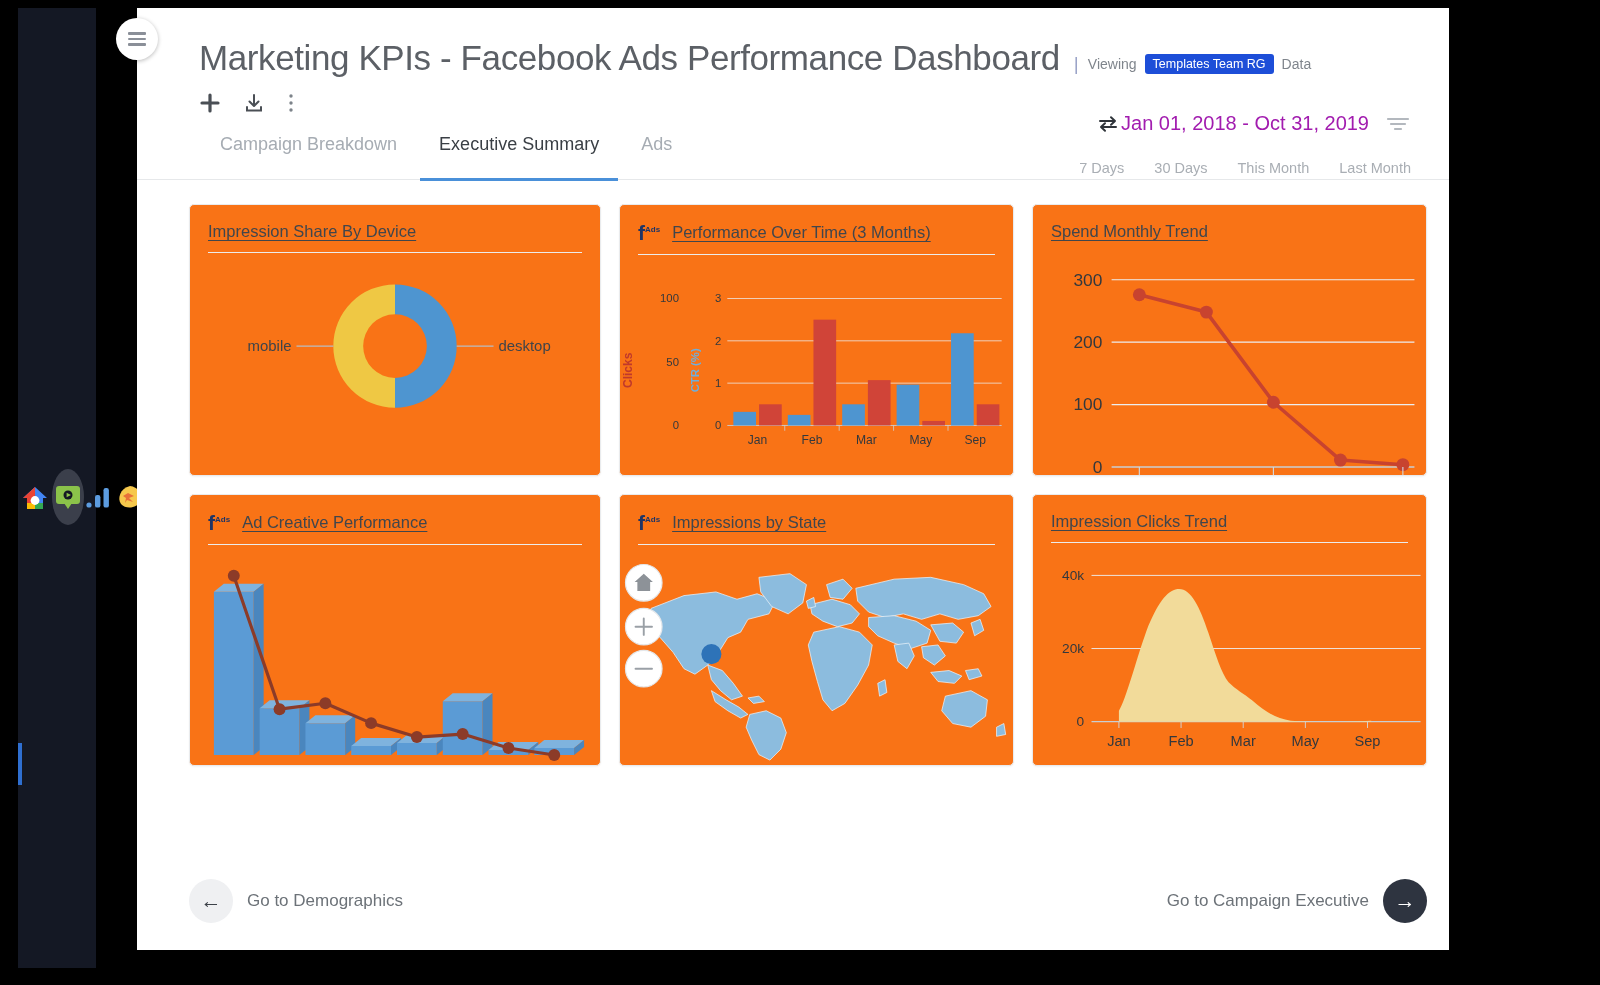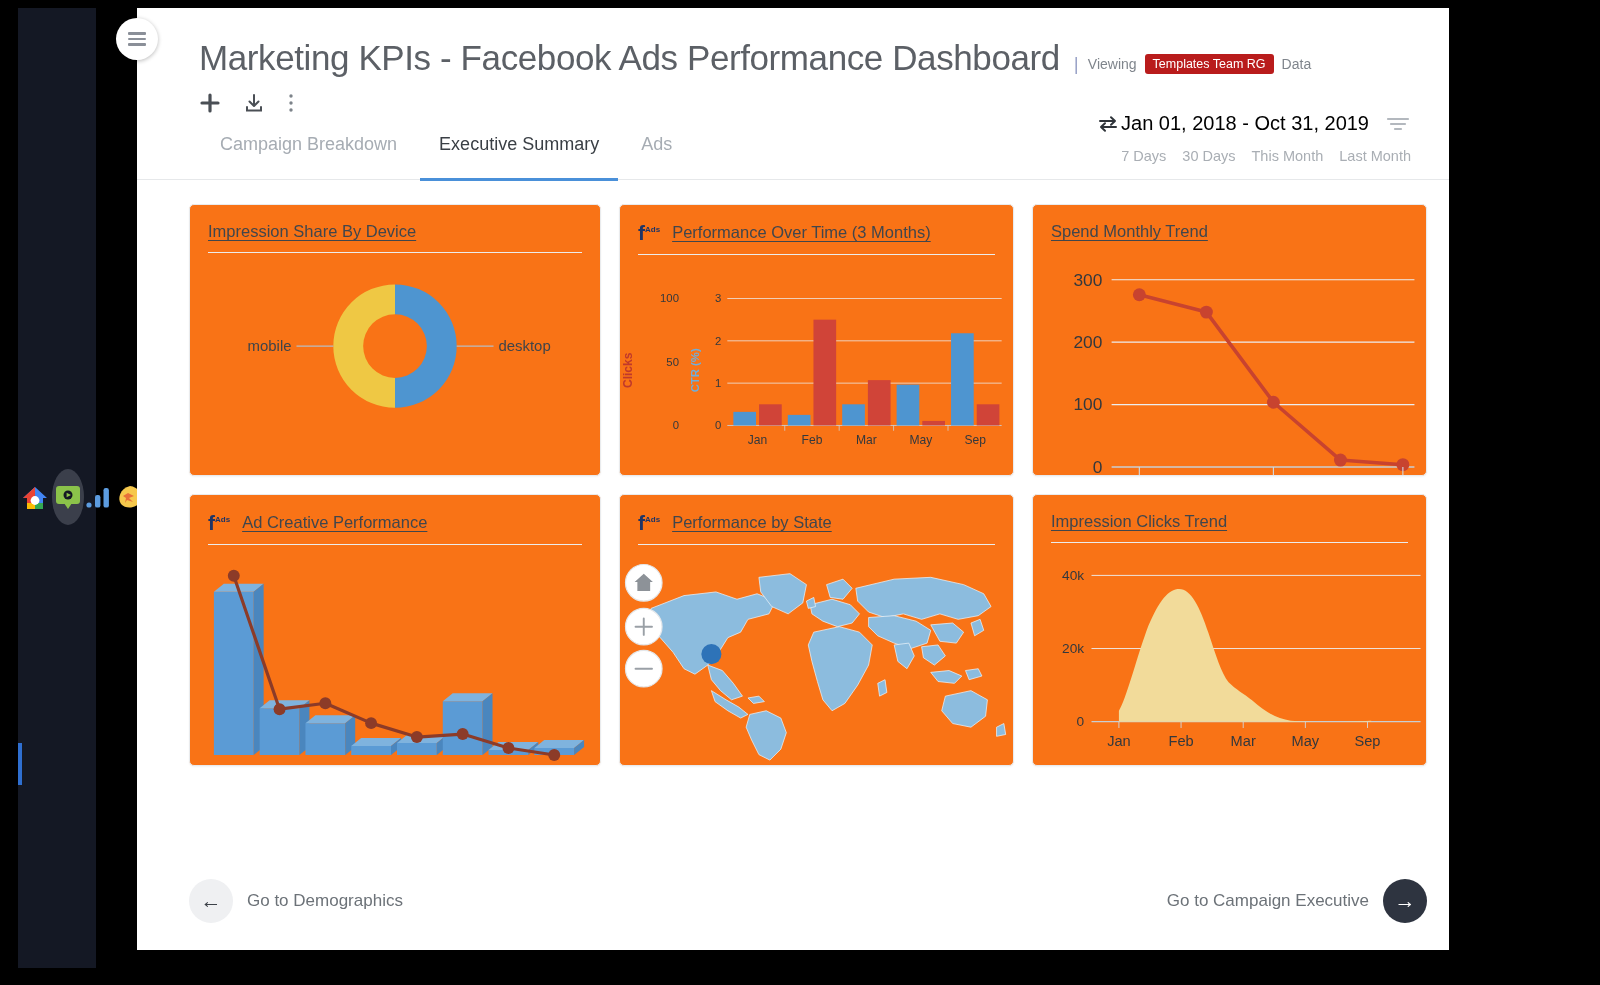--- a/index.html
+++ b/index.html
@@ -56,21 +56,21 @@
   #header { padding: 30px 0 0 62px; }
   #title-row { display: flex; align-items: baseline; }
   #page-title {
     font-size: 35px; font-weight: 400; color: #5c6066; letter-spacing: -.4px;
     white-space: nowrap;
   }
   #viewing-wrap { display: flex; align-items: center; margin-left: 14px; white-space: nowrap; }
   .vpipe { color: #9aa3c8; font-size: 19px; margin-right: 9px; }
   .vtext { font-size: 14px; color: #7f858c; }
   #view-badge {
-    background: #b91c1c; color: #fff; font-size: 12.5px;
+    background: #1d4ed8; color: #fff; font-size: 12.5px;
     padding: 3px 8px; border-radius: 3px; margin: 0 8px; font-weight: 400;
   }
   #action-row { display: flex; align-items: center; gap: 22px; margin-top: 14px; }
   .act { cursor: pointer; display: flex; align-items: center; }
 
   
   #tabs-row {
     position: relative; margin-top: 20px;
     border-bottom: 1px solid #e6e8ea;
     padding-left: 62px; height: 46px;
@@ -82,24 +82,24 @@
   }
   .tab.active { color: #3a3f45; }
   .tab.active::after {
     content: ""; position: absolute; left: 2px; right: 2px; bottom: -1px;
     height: 3.5px; background: #4a90d9;
   }
   #daterange {
     position: absolute; right: 38px; top: -22px;
     display: flex; align-items: center; gap: 16px;
   }
-  #dr-text { font-size: 20px; color: #000000; display: flex; align-items: center; gap: 2px; white-space: nowrap; }
+  #dr-text { font-size: 20px; color: #a21caf; display: flex; align-items: center; gap: 2px; white-space: nowrap; }
   #quickdates {
-    position: absolute; right: 38px; top: 14px;
-    display: flex; gap: 16px;
+    position: absolute; right: 38px; top: 26px;
+    display: flex; gap: 30px;
   }
   .qd { font-size: 14.5px; color: #a9aeb4; cursor: pointer; white-space: nowrap; }
 
   
   #grid {
     display: grid; gap: 18px;
     grid-template-columns: 412px 1fr 1fr;
     grid-template-rows: 272px 272px;
     padding: 24px 22px 0 52px;
   }
@@ -439,21 +439,21 @@
               <circle cx="320" cy="205" r="6"></circle>
                 <circle cx="366" cy="212" r="6"></circle>
             </g>
           </svg>
         </div>
       </div>
 
       <div class="card">
         <div class="card-head">
           <span class="fads">f<sup>Ads</sup></span>
-          <span class="card-title">Performance by State</span>
+          <span class="card-title">Impressions by State</span>
         </div>
         <div class="card-sep"></div>
         <div class="card-body">
           <svg width="100%" height="100%" viewBox="0 0 430 222" preserveAspectRatio="xMidYMid meet">
             <g fill="#8CBCDE" stroke="#eaf2f9" stroke-width="0.8">
 
               <path d="M34 60 L70 46 L105 42 L128 50 L150 44 L170 52 L163 66 L140 72 L132 86 L118 92 L108 108 L96 122 L82 132 L70 126 L58 108 L44 92 L30 78 Z"></path>
               <path d="M96 122 L112 128 L124 142 L134 156 L122 160 L110 150 L100 138 Z"></path>
 
               <path d="M152 26 L186 22 L204 34 L200 54 L184 66 L166 58 L154 42 Z"></path>

